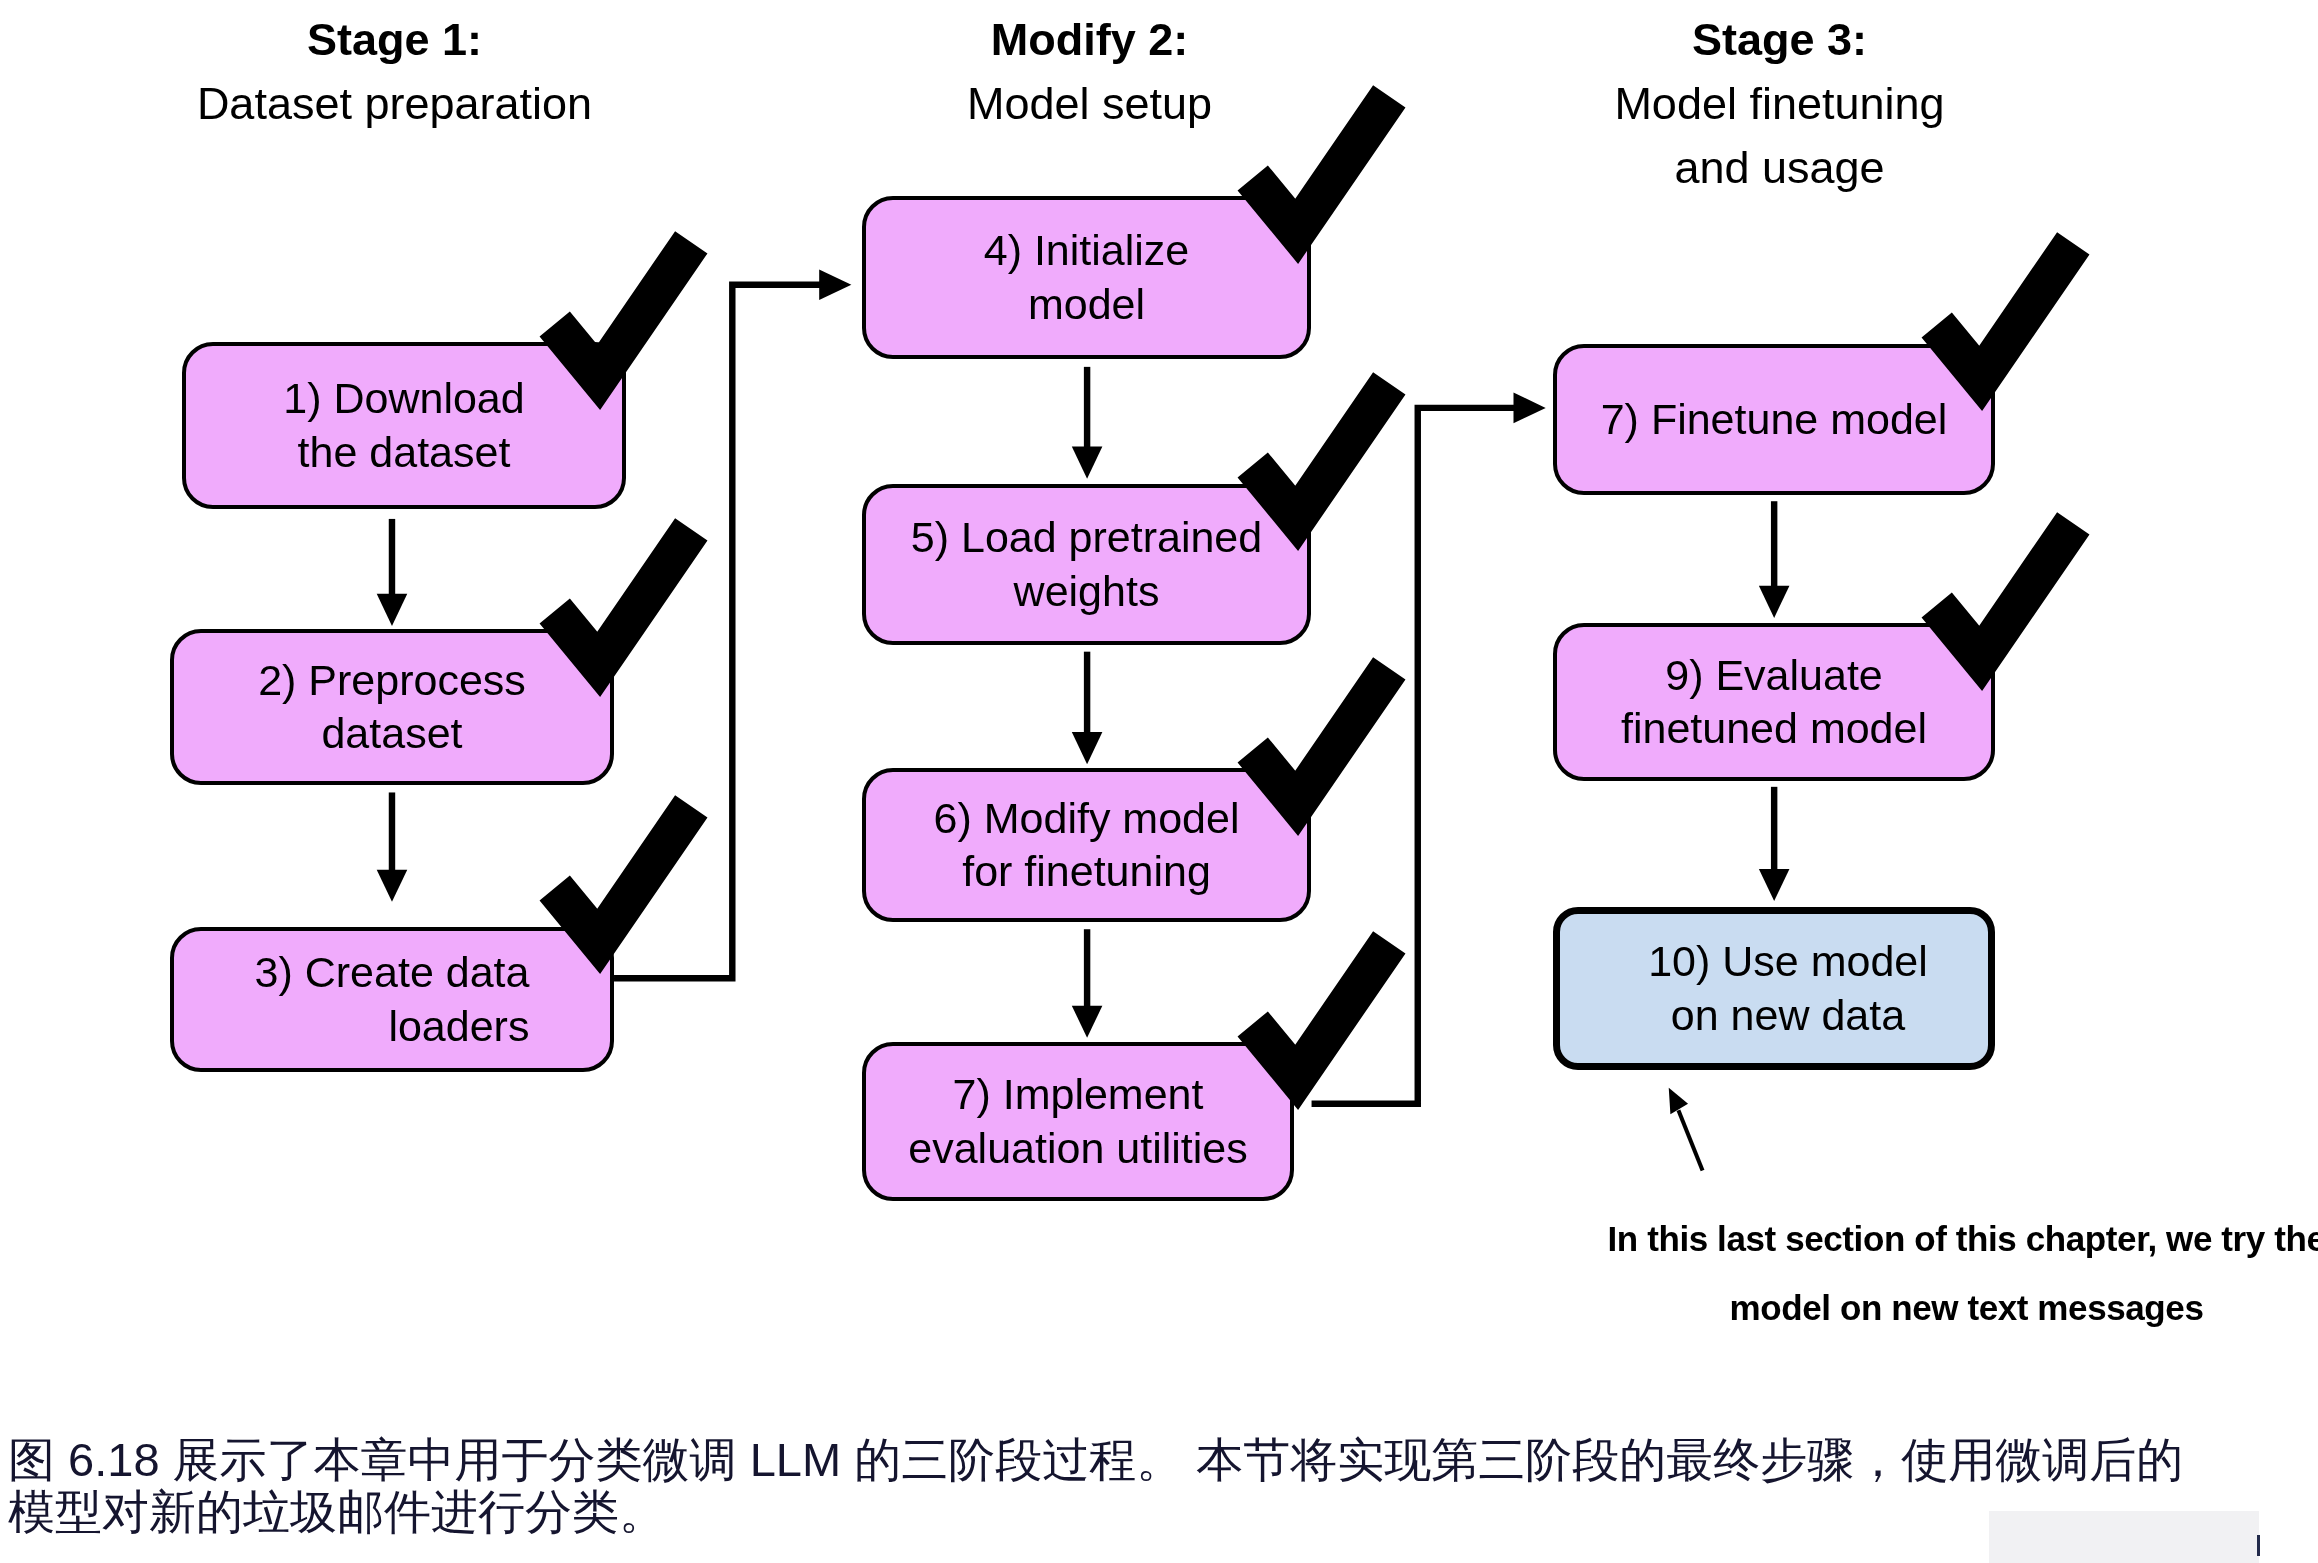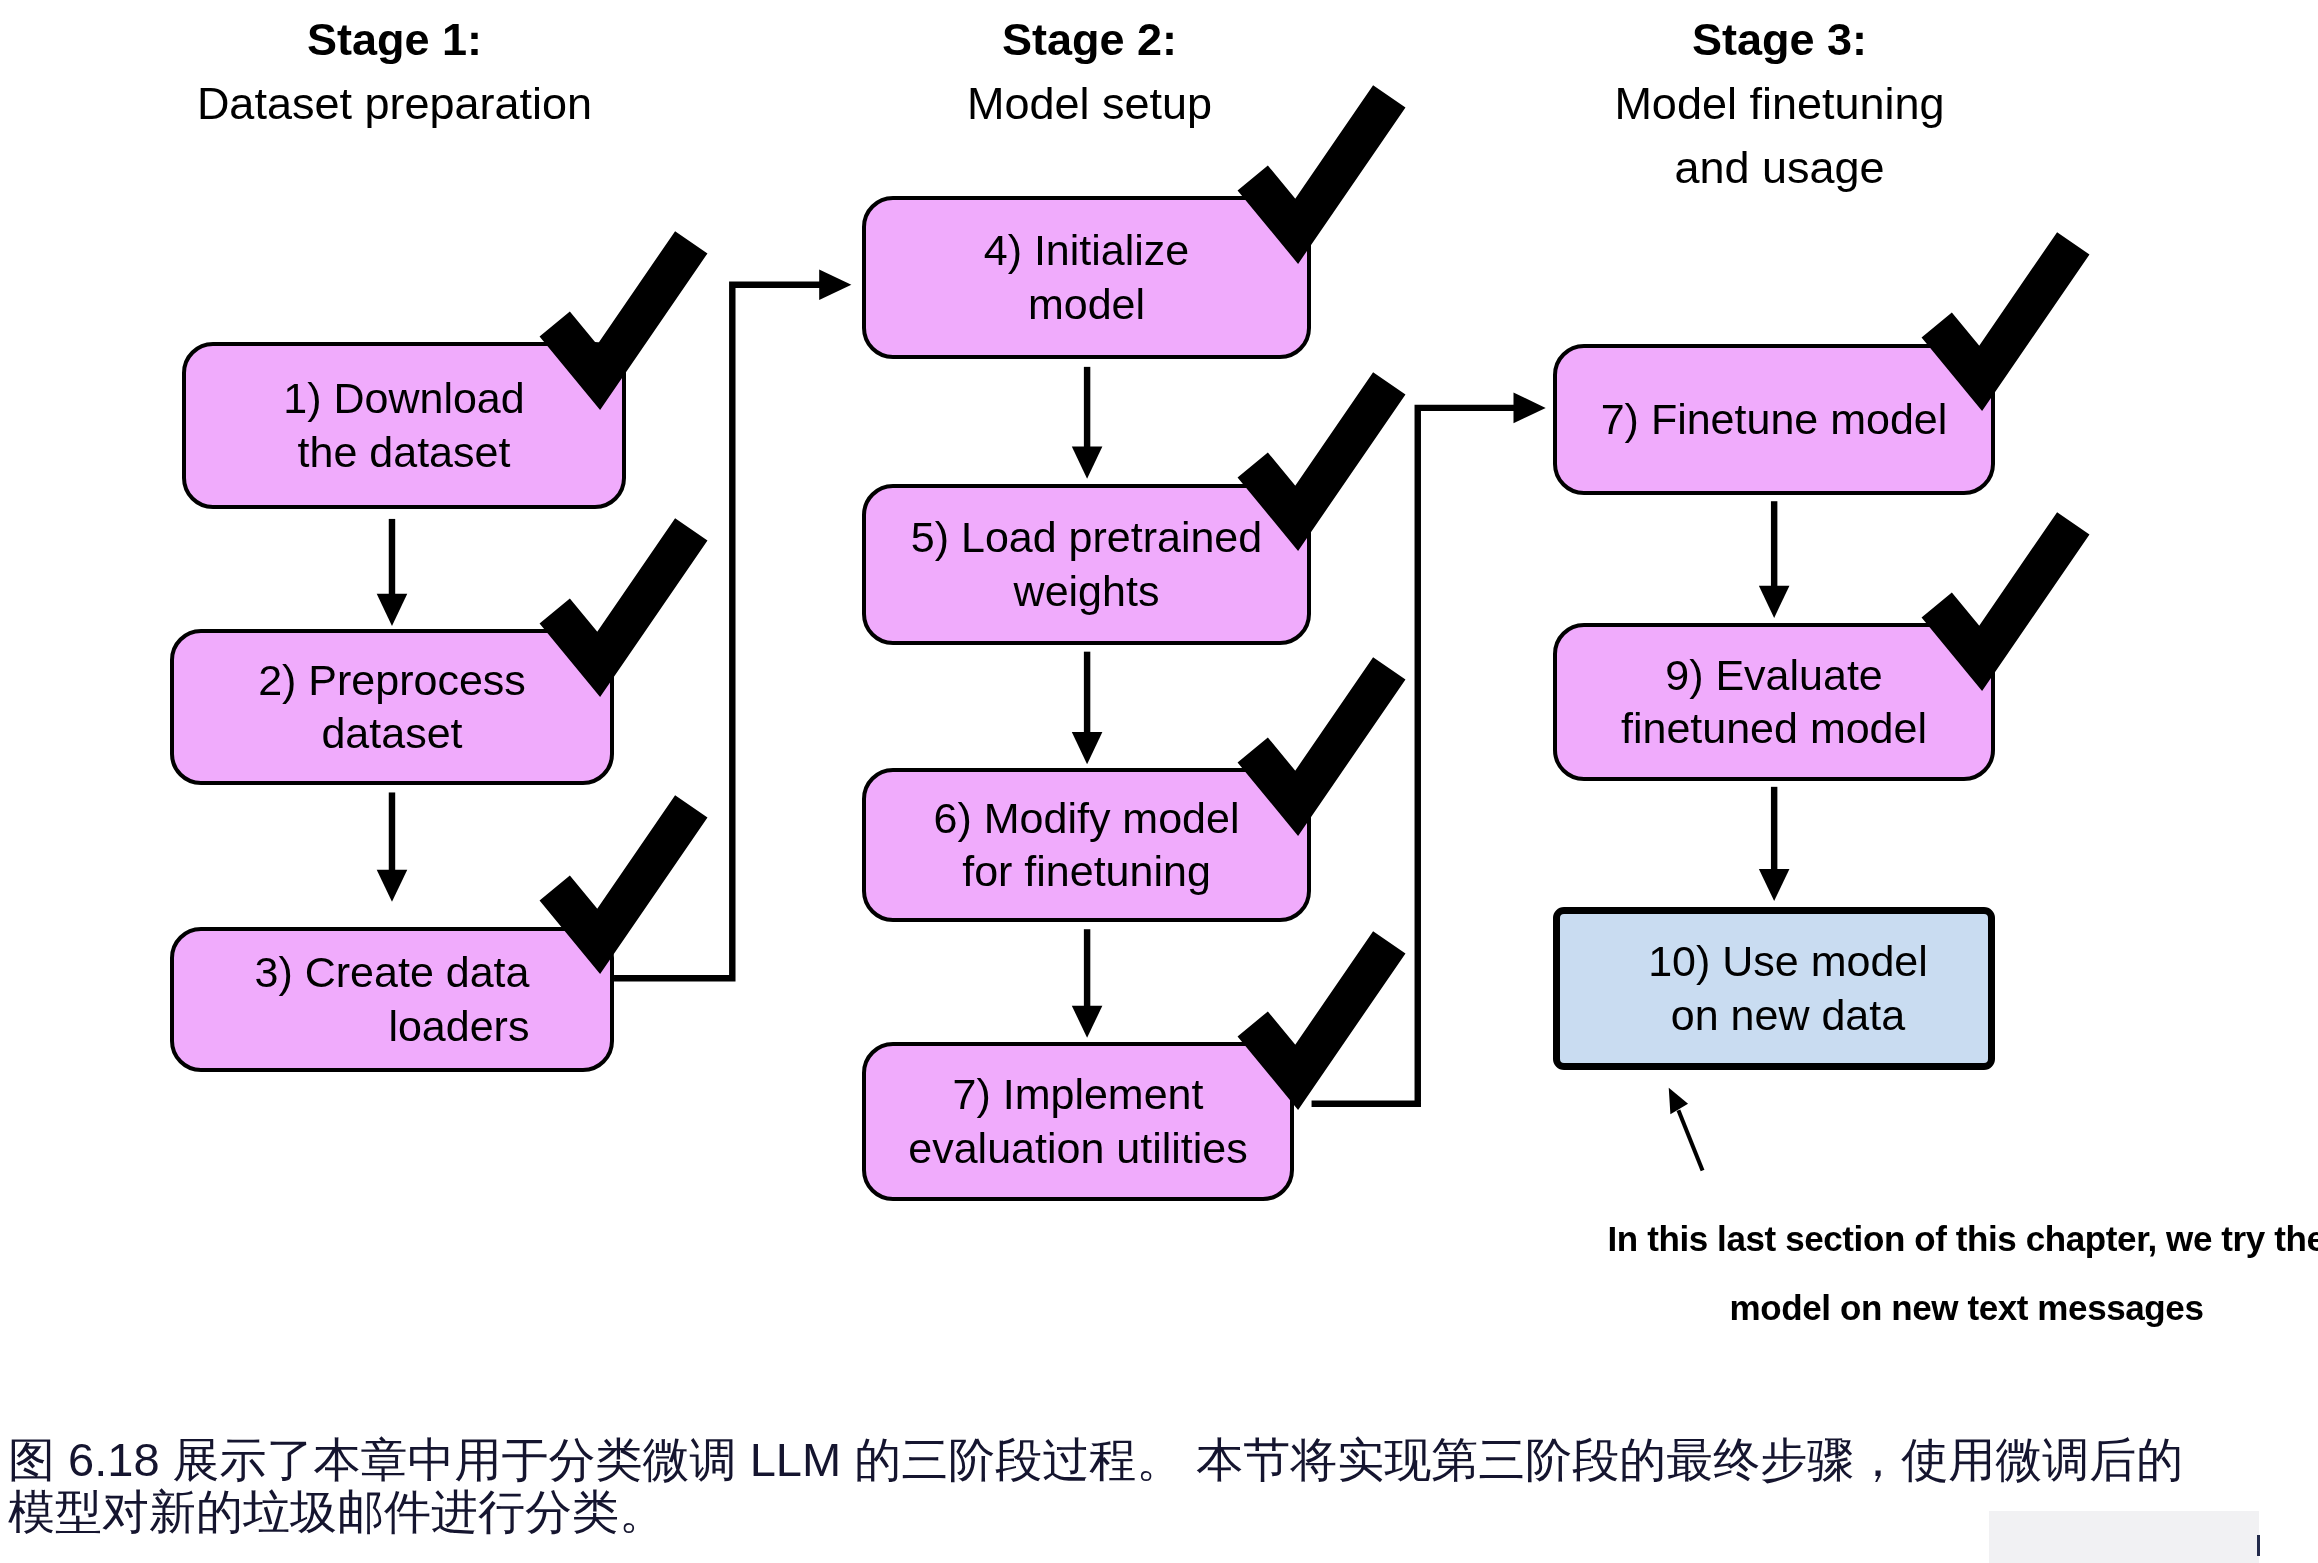--- a/index.html
+++ b/index.html
@@ -18,21 +18,21 @@
     font-size:43px;line-height:1.24;white-space:pre-line;z-index:2;box-sizing:border-box;}
   .b1{left:170px;top:342px;width:444px;height:167px;margin-left:12px;}
   .b2{left:170px;top:629px;width:444px;height:156px;}
   .b3{left:170px;top:927px;width:444px;height:145px;text-align:right;}
   .b4{left:862px;top:196px;width:449px;height:163px;}
   .b5{left:862px;top:484px;width:449px;height:161px;}
   .b6{left:862px;top:768px;width:449px;height:154px;}
   .b7{left:862px;top:1042px;width:432px;height:159px;}
   .b8{left:1553px;top:344px;width:442px;height:151px;}
   .b9{left:1553px;top:623px;width:442px;height:158px;}
-  .b10{left:1553px;top:907px;width:442px;height:163px;border-width:7.2px;border-radius:11px;padding-left:28px;}
+  .b10{left:1553px;top:907px;width:442px;height:163px;border-width:7.2px;border-radius:25px;padding-left:28px;}
 
   .chk{position:absolute;width:161px;height:157px;z-index:3;overflow:visible;}
   .chk1{left:537px;top:236px;} .chk2{left:537px;top:523px;} .chk3{left:537px;top:800px;}
   .chk4{left:1235px;top:90px;} .chk5{left:1235px;top:377px;} .chk6{left:1235px;top:662px;}
   .chk7{left:1235px;top:936px;} .chk8{left:1919px;top:237px;} .chk9{left:1919px;top:517px;}
 
   .arrows{position:absolute;left:0;top:0;width:2319px;height:1564px;z-index:1;}
 
   .note{position:absolute;left:1512px;top:1204px;width:909px;text-align:center;
     font-weight:bold;font-size:35px;line-height:69px;letter-spacing:-0.4px;
@@ -49,21 +49,21 @@
 </head>
 <body>
 
 <div class="canvas">
 
   <div class="stage-hdr hdr1">
     <span class="t">Stage 1:</span>
     <span class="s">Dataset preparation</span>
   </div>
   <div class="stage-hdr hdr2">
-    <span class="t">Stage 2:</span>
+    <span class="t">Modify 2:</span>
     <span class="s">Model setup</span>
   </div>
   <div class="stage-hdr hdr3">
     <span class="t">Stage 3:</span>
     <span class="s">Model finetuning
 and usage</span>
   </div>
 
   <svg class="arrows" viewBox="0 0 2882 1944" xmlns="http://www.w3.org/2000/svg">
 

